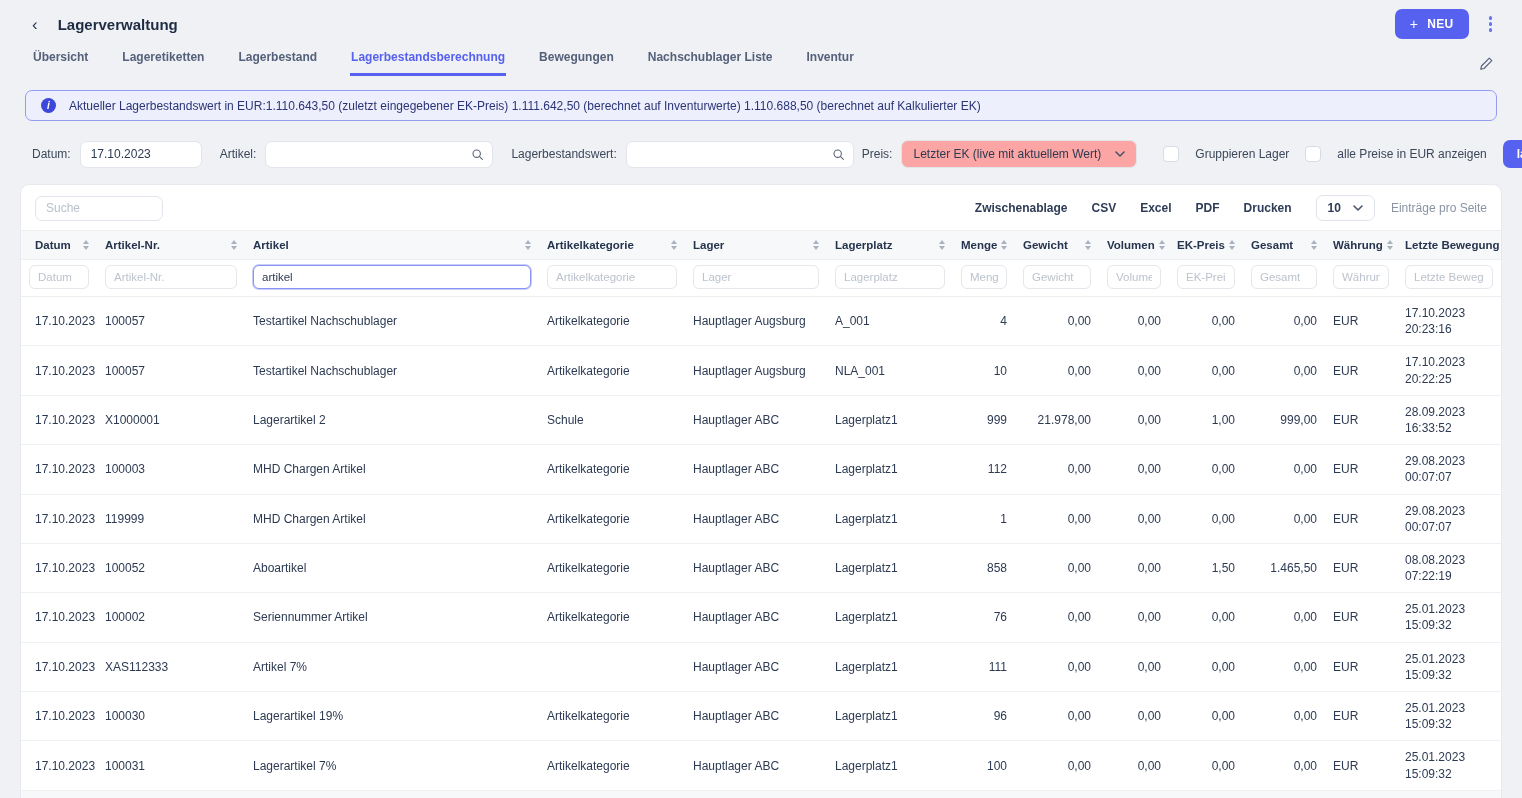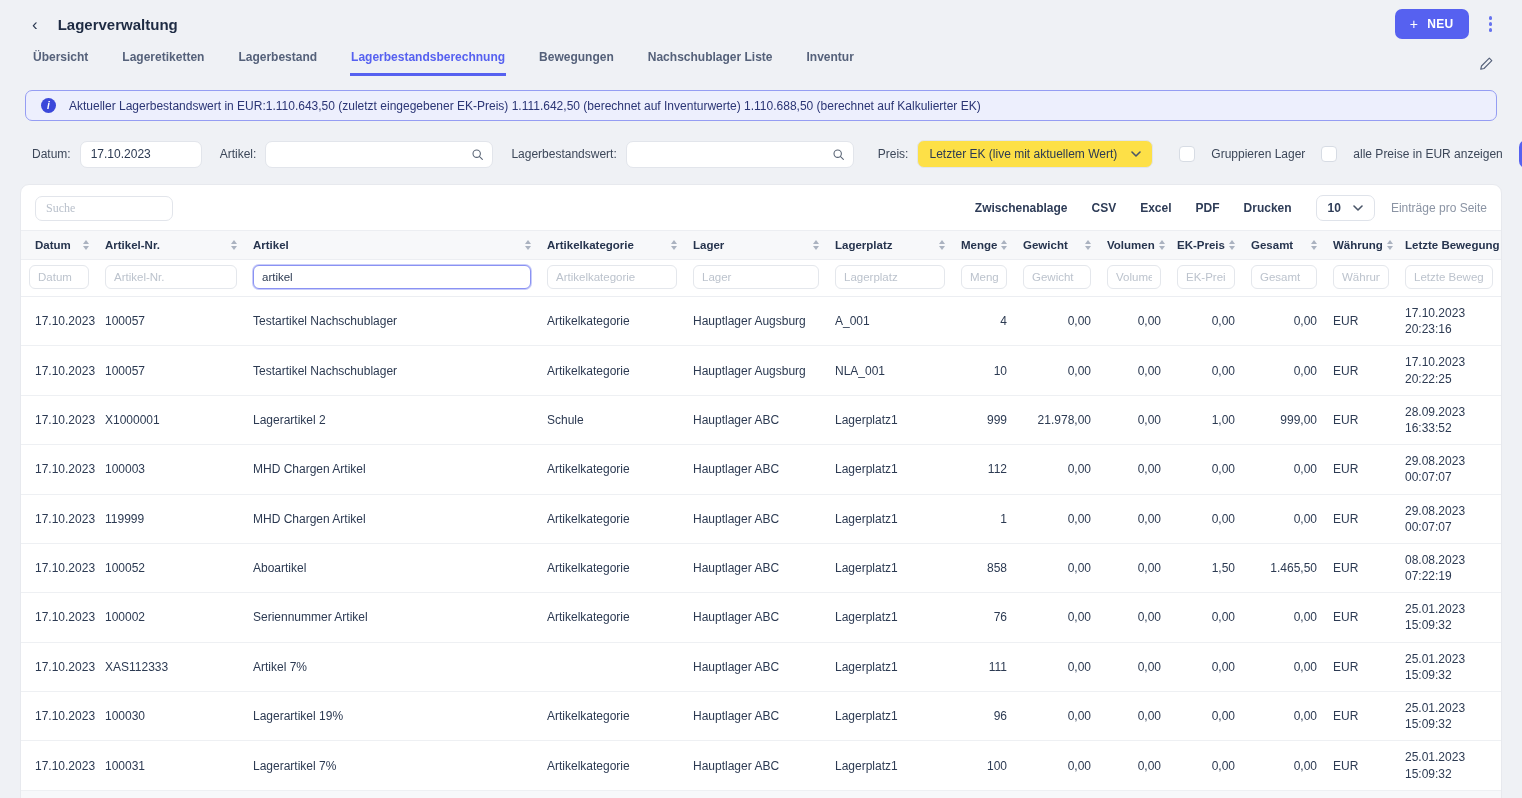--- a/index.html
+++ b/index.html
@@ -30,21 +30,21 @@
   .info-icon { flex:0 0 auto; width:15px; height:15px; border-radius:50%; background:#3b48da; color:#fff;
                font-size:10px; font-weight:700; display:flex; align-items:center; justify-content:center; font-style:italic;}
   
   .filterbar { display:flex; align-items:center; padding:19px 26px 0 32px; color:#3c4759; }
   .filterbar label { margin-right:9px; white-space:nowrap; }
   .t-input { height:27px; background:#fff; border:1px solid #e2e5eb; border-radius:7px; padding:0 10px;
              font-size:12px; color:#2c3a52; font-family:inherit; outline:none; }
   .t-input::placeholder { color:#b9c0cb; }
   .in-wrap { position:relative; display:inline-flex; align-items:center; }
   .in-wrap svg { position:absolute; right:9px; pointer-events:none; }
-  .sel { height:28px; background:#fde047; border:1px solid #e2e5eb; border-radius:7px; display:flex; align-items:center;
+  .sel { height:28px; background:#fca5a5; border:1px solid #e2e5eb; border-radius:7px; display:flex; align-items:center;
          gap:14px; padding:0 11px; cursor:pointer; color:#2c3a52; white-space:nowrap; }
   .cb { width:16px; height:16px; background:#fff; border:1px solid #d7dce4; border-radius:4px; cursor:pointer; flex:0 0 auto;}
   .cb-label { margin-left:16px; white-space:nowrap; }
   .laden-btn { background:#5661f0; color:#fff; border:none; border-radius:7px; padding:7px 14px; font-size:12px;
                font-weight:600; cursor:pointer; }
   
   .card { margin:16px 20px 0; background:#fff; border:1px solid #e7e9ee; border-radius:9px; overflow:hidden; }
   .card-toolbar { display:flex; align-items:center; padding:10px 14px 9px; }
   .export { margin-left:auto; display:flex; align-items:center; gap:10px; }
   #export-btns { display:flex; align-items:center; gap:24px; margin-right:14px; }
@@ -128,37 +128,37 @@
       </svg>
   </span>
   <label style="margin-left:18px">Lagerbestandswert:</label>
   <span class="in-wrap">
     <input class="t-input" style="width: 228px; padding-right: 28px;">
     <svg viewBox="0 0 24 24" width="13" height="13">
         <circle cx="10.5" cy="10.5" r="6.8" fill="none" stroke="#5a6576" stroke-width="2"></circle>
         <line x1="15.8" y1="15.8" x2="21" y2="21" stroke="#5a6576" stroke-width="2" stroke-linecap="round"></line>
       </svg>
   </span>
-  <label style="margin-left:24px">Preis:</label>
+  <label style="margin-left:8px">Preis:</label>
   <div class="sel">
     <span>Letzter EK (live mit aktuellem Wert)</span>
     <svg viewBox="0 0 10 6" width="10" height="6">
         <path d="M1 1l4 4 4-4" fill="none" stroke="#4a5568" stroke-width="1.6" stroke-linecap="round" stroke-linejoin="round"></path>
       </svg>
   </div>
   <span class="cb" style="margin-left:26px"></span>
   <span class="cb-label">Gruppieren Lager</span>
   <span class="cb" style="margin-left:16px"></span>
   <span class="cb-label">alle Preise in EUR anzeigen</span>
   <button class="laden-btn" style="margin-left:16px">laden</button>
 </div>
 
 <div class="card">
   <div class="card-toolbar">
-    <input class="t-input" style="width: 138px; height: 25px; font-family: Liberation Serif, serif;" placeholder="Suche">
+    <input class="t-input" style="width: 128px; height: 25px;" placeholder="Suche">
     <div class="export">
       <div id="export-btns">
           <button class="export-btn">Zwischenablage</button>
           <button class="export-btn">CSV</button>
           <button class="export-btn">Excel</button>
           <button class="export-btn">PDF</button>
           <button class="export-btn">Drucken</button>
         </div>
       <div class="psize">
         <span>10</span>

